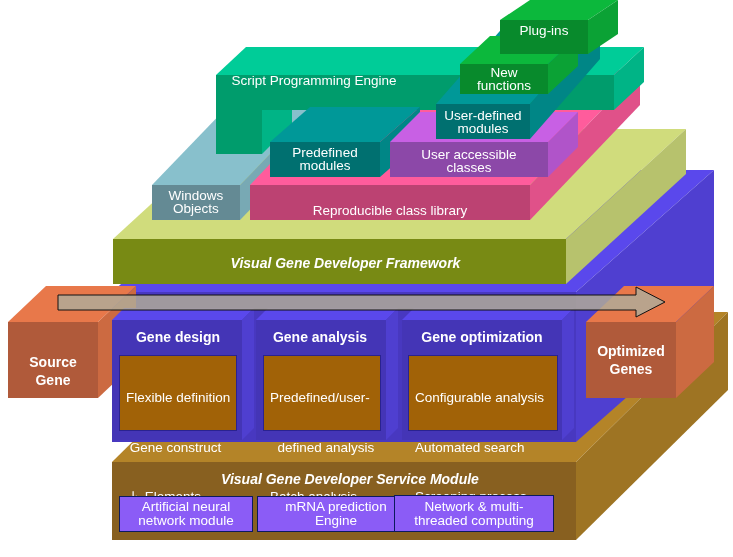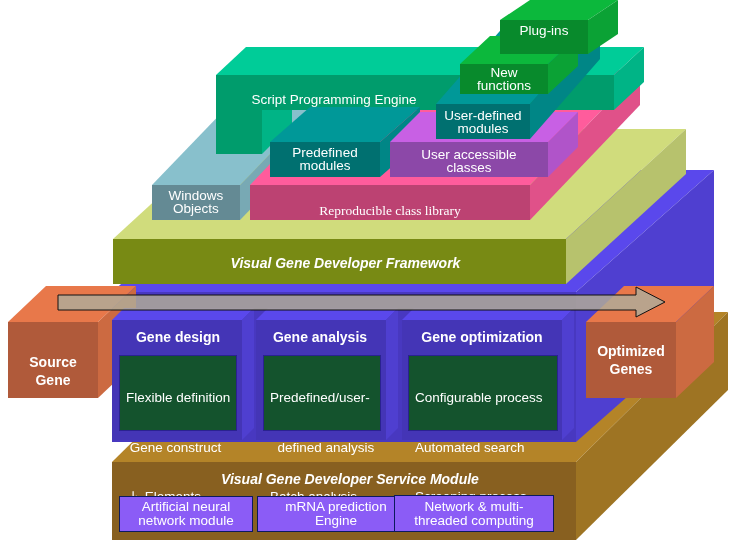--- a/index.html
+++ b/index.html
@@ -4,21 +4,21 @@
 <style>
   html, body { margin: 0; padding: 0; background: #ffffff; }
   body { width: 733px; height: 557px; position: relative; overflow: hidden;
          font-family: "Liberation Sans", sans-serif; }
   #stage { position: absolute; left: 0; top: 0; width: 733px; height: 557px; }
   .lbl { position: absolute; color: #ffffff; text-align: center; line-height: 1.0;
          font-family: "Liberation Sans", sans-serif; font-size: 13.5px;
          display: flex; align-items: center; justify-content: center; white-space: pre-line; }
   .bold { font-weight: bold; }
   .ital { font-style: italic; font-weight: bold; padding-left: 6px; }
-  .panel { position: absolute; background: #14532d; border: 1px solid #2a2290;
+  .panel { position: absolute; background: #a16207; border: 1px solid #2a2290;
            color: #fff; font-size: 13.5px; line-height: 16.5px; padding: 1px 6px;
            box-sizing: border-box; white-space: pre; }
   .svc { position: absolute; background: #8b5cf6; border: 1px solid #0b1a5e; color: #fff;
          font-size: 13.5px; line-height: 14px; text-align: center; box-sizing: border-box;
          display: flex; align-items: center; justify-content: center; white-space: pre-line; }
 </style>
 </head>
 <body>
 
 <svg id="stage" viewBox="0 0 733 557" xmlns="http://www.w3.org/2000/svg">
@@ -75,30 +75,30 @@
     <polygon points="256,320 386,320 386,440 256,440" fill="#4435b6"></polygon>
     <polygon points="402,320 414,308 574,308 562,320" fill="#5a48ec"></polygon>
     <polygon points="562,320 574,308 574,428 562,440" fill="#4f3fd0"></polygon>
     <polygon points="402,320 562,320 562,440 402,440" fill="#4435b6"></polygon>
     <polygon points="58,295 636,295 636,287 665,302 636,317 636,310 58,310" fill="#b0aa98" fill-opacity="0.85" stroke="#111" stroke-width="1"></polygon>
   </svg>
 
 <div class="lbl" style="left:500px;top:21px;width:88px;height:20px;">Plug-ins</div>
 <div class="lbl" style="left:460px;top:64px;width:88px;height:30px;">New
 functions</div>
-<div class="lbl" style="left:216px;top:89px;width:196px;height:22px;padding-left:20px;">Script Programming Engine</div>
+<div class="lbl" style="left:216px;top:70px;width:196px;height:22px;">Script Programming Engine</div>
 <div class="lbl" style="left:436px;top:106px;width:94px;height:32px;">User-defined
 modules</div>
 <div class="lbl" style="left:270px;top:142px;width:110px;height:34px;">Predefined
 modules</div>
 <div class="lbl" style="left:390px;top:144px;width:158px;height:34px;">User accessible
 classes</div>
 <div class="lbl" style="left:152px;top:185px;width:88px;height:34px;">Windows
 Objects</div>
-<div class="lbl" style="left:250px;top:186px;width:280px;height:50px;font-family:Liberation Serif, serif;">Reproducible class library</div>
+<div class="lbl" style="left:250px;top:186px;width:280px;height:50px;">Reproducible class library</div>
 
 <div class="lbl ital" style="left:113px;top:252px;width:453px;height:22px;font-size:14px;">Visual Gene Developer Framework</div>
 
 <div class="lbl bold" style="left:8px;top:322px;width:90px;height:98px;font-size:14px;line-height:18px;border-radius:25px;">Source
 Gene</div>
 <div class="lbl bold" style="left:586px;top:322px;width:90px;height:76px;font-size:14px;line-height:18px;">Optimized
 Genes</div>
 
 <div class="lbl bold" style="left:114px;top:326px;width:128px;height:22px;font-size:14px;">Gene design</div>
 <div class="panel" style="left:119px;top:355px;width:118px;height:76px;">
@@ -111,21 +111,21 @@
 <div class="lbl bold" style="left:256px;top:326px;width:128px;height:22px;font-size:14px;">Gene analysis</div>
 <div class="panel" style="left:263px;top:355px;width:118px;height:76px;">
   <div>Predefined/user-</div>
   <div>  defined analysis</div>
   <div>Batch analysis</div>
   <div>Web DB Access</div>
 </div>
 
 <div class="lbl bold" style="left:402px;top:326px;width:160px;height:22px;font-size:14px;text-align:center;">Gene optimization</div>
 <div class="panel" style="left:408px;top:355px;width:150px;height:76px;">
-  <div>Configurable process</div>
+  <div>Configurable analysis</div>
   <div>Automated search</div>
   <div>Screening process</div>
   <div>Real-time analysis</div>
 </div>
 
 <div class="lbl ital" style="left:112px;top:468px;width:464px;height:22px;font-size:14px;">Visual Gene Developer Service Module</div>
 <div class="svc" style="left:119px;top:496px;width:134px;height:36px;">Artificial neural
 network module</div>
 <div class="svc" style="left:257px;top:496px;width:158px;height:36px;">mRNA prediction
 Engine</div>

